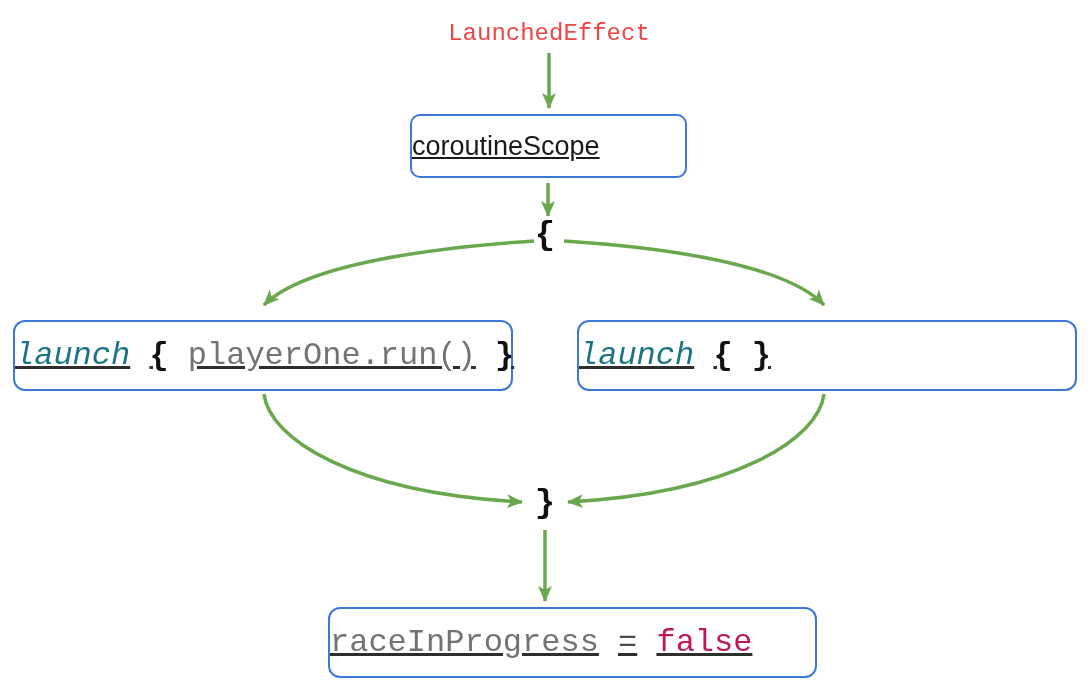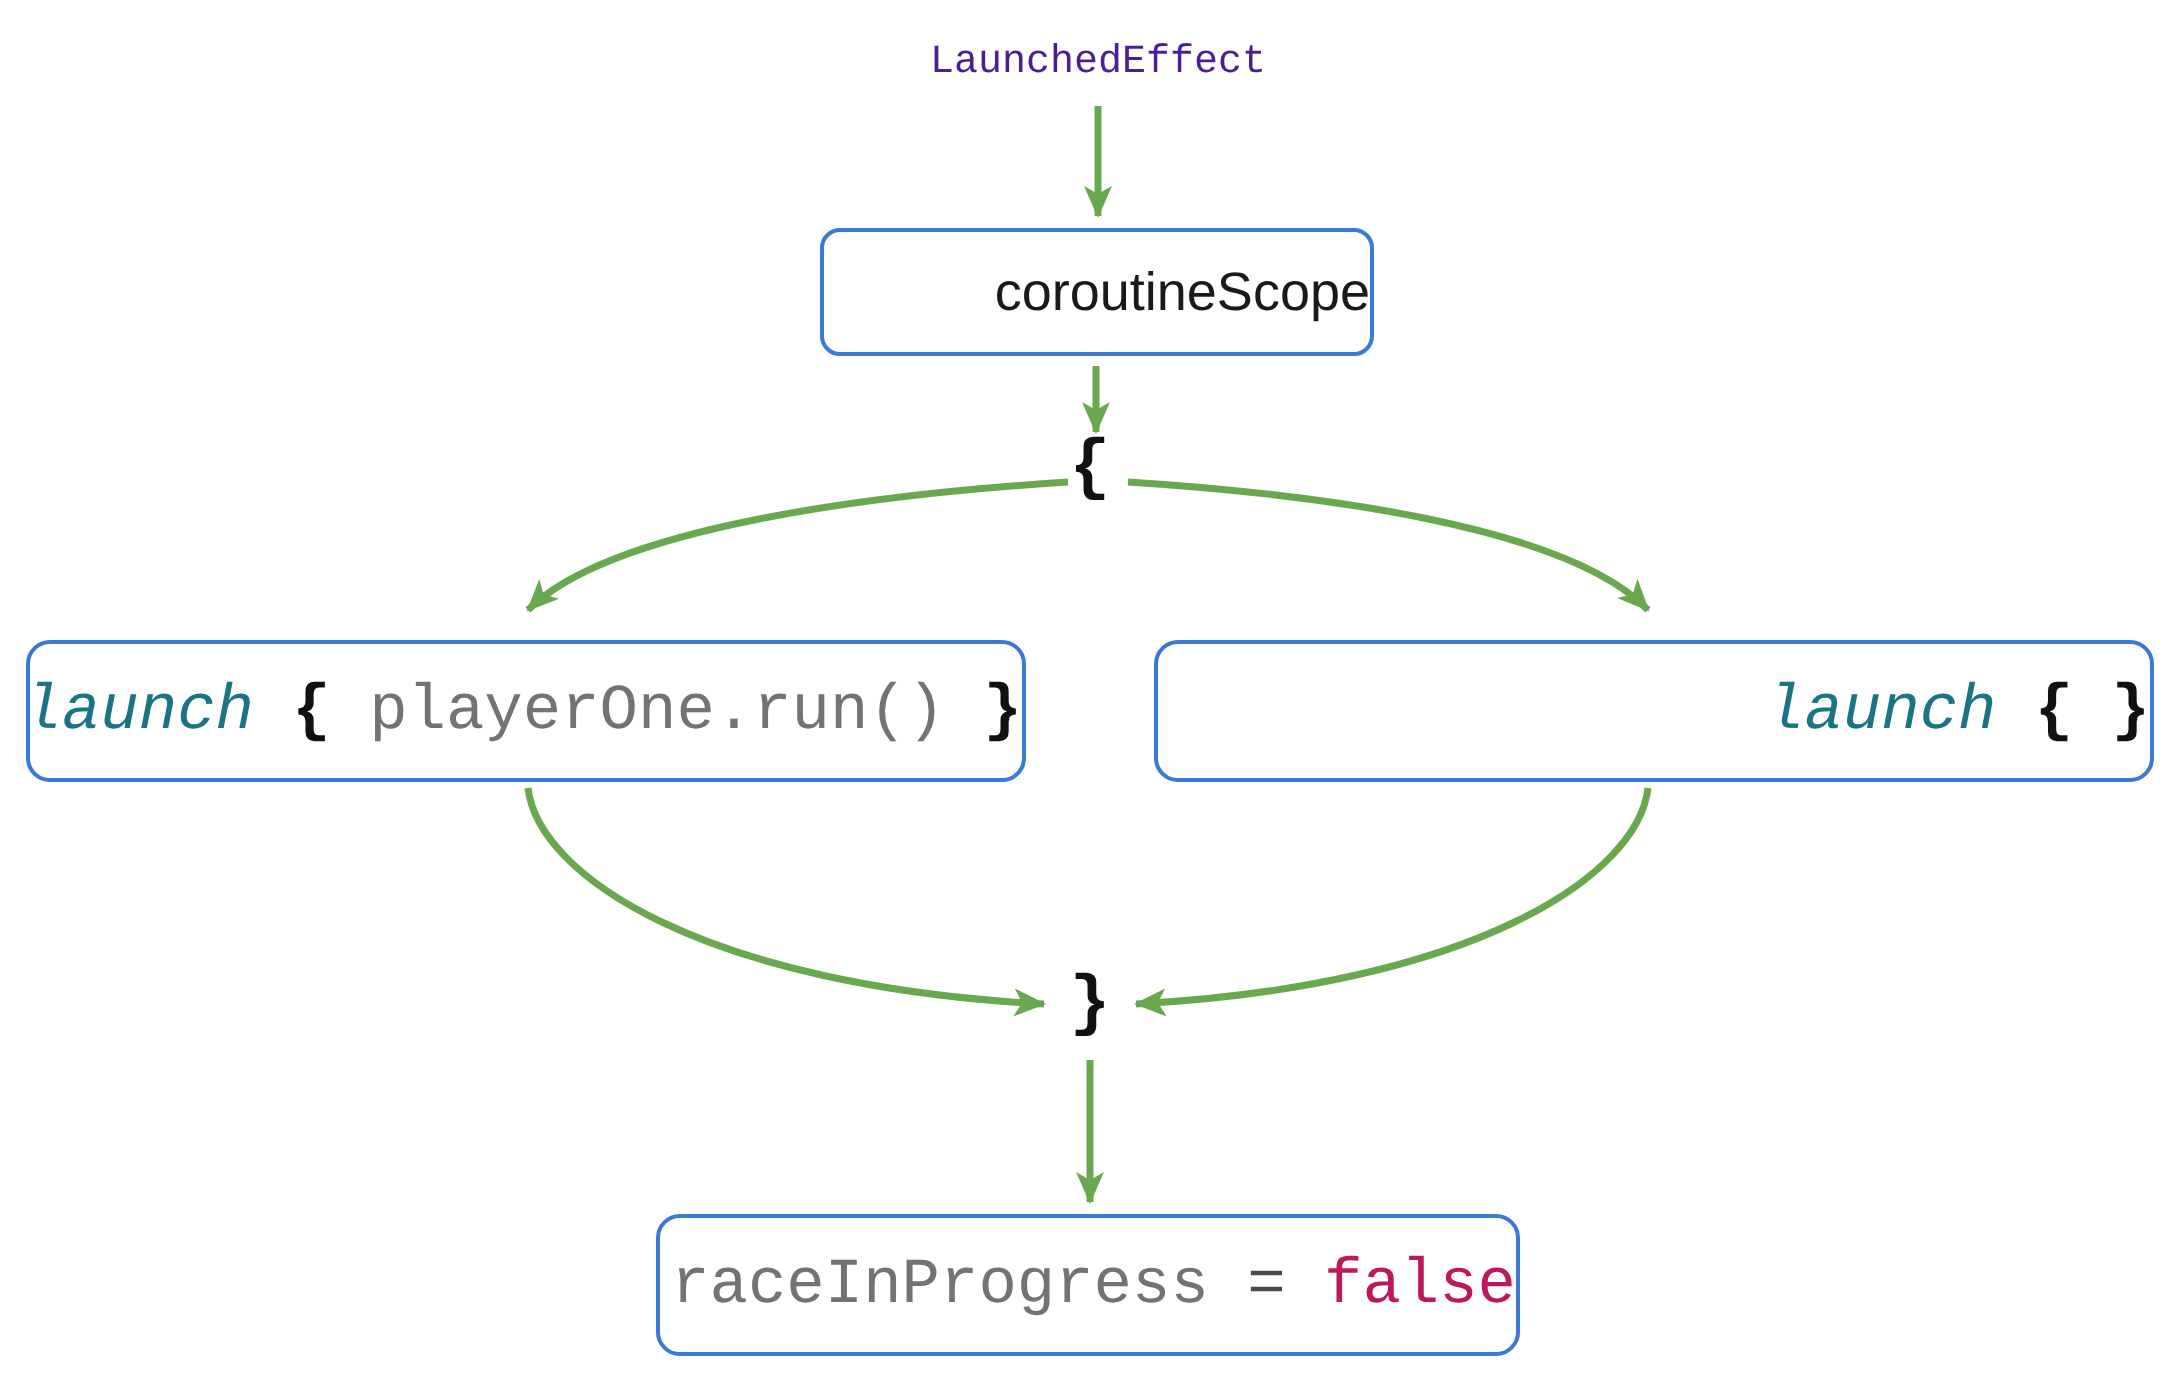--- a/index.html
+++ b/index.html
@@ -21,48 +21,49 @@
     width: 1091px;
     height: 692px;
   }
   .node {
     position: absolute;
     box-sizing: border-box;
     border: 2px solid #3c78d8;
     background: #ffffff;
     display: flex;
     align-items: center;
-    justify-content: flex-end;
+    justify-content: flex-start;
     white-space: nowrap;
+    text-decoration: underline;
   }
   .scope-node {
     left: 410px; top: 114px; width: 277px; height: 64px;
     border-radius: 10px;
     font-family: "Liberation Sans", sans-serif;
     font-size: 27px;
     color: #1a1a1a;
   }
   .code-node {
     font-family: "Liberation Mono", "DejaVu Sans Mono", monospace;
     font-size: 32px;
     color: #2e2e2e;
     border-radius: 12px;
     gap: 0.6em;
   }
   .launch-one-node { left: 13px;  top: 320px; width: 500px; height: 71px; }
   .launch-two-node { left: 577px; top: 320px; width: 500px; height: 71px; }
-  .result-node     { left: 328px; top: 607px; width: 432px; height: 71px; }
+  .result-node     { left: 328px; top: 607px; width: 489px; height: 71px; }
 
   .effect-label {
     position: absolute;
     left: 429px; top: 20px; width: 240px;
     text-align: center;
     font-family: "Liberation Mono", "DejaVu Sans Mono", monospace;
-    font-size: 20px;
-    color: #4c1d95;
+    font-size: 24px;
+    color: #ef4444;
   }
   .free-brace {
     position: absolute;
     width: 44px;
     text-align: center;
     font-family: "Liberation Mono", "DejaVu Sans Mono", monospace;
     font-size: 34px;
     font-weight: bold;
     line-height: 1;
     color: #111111;

